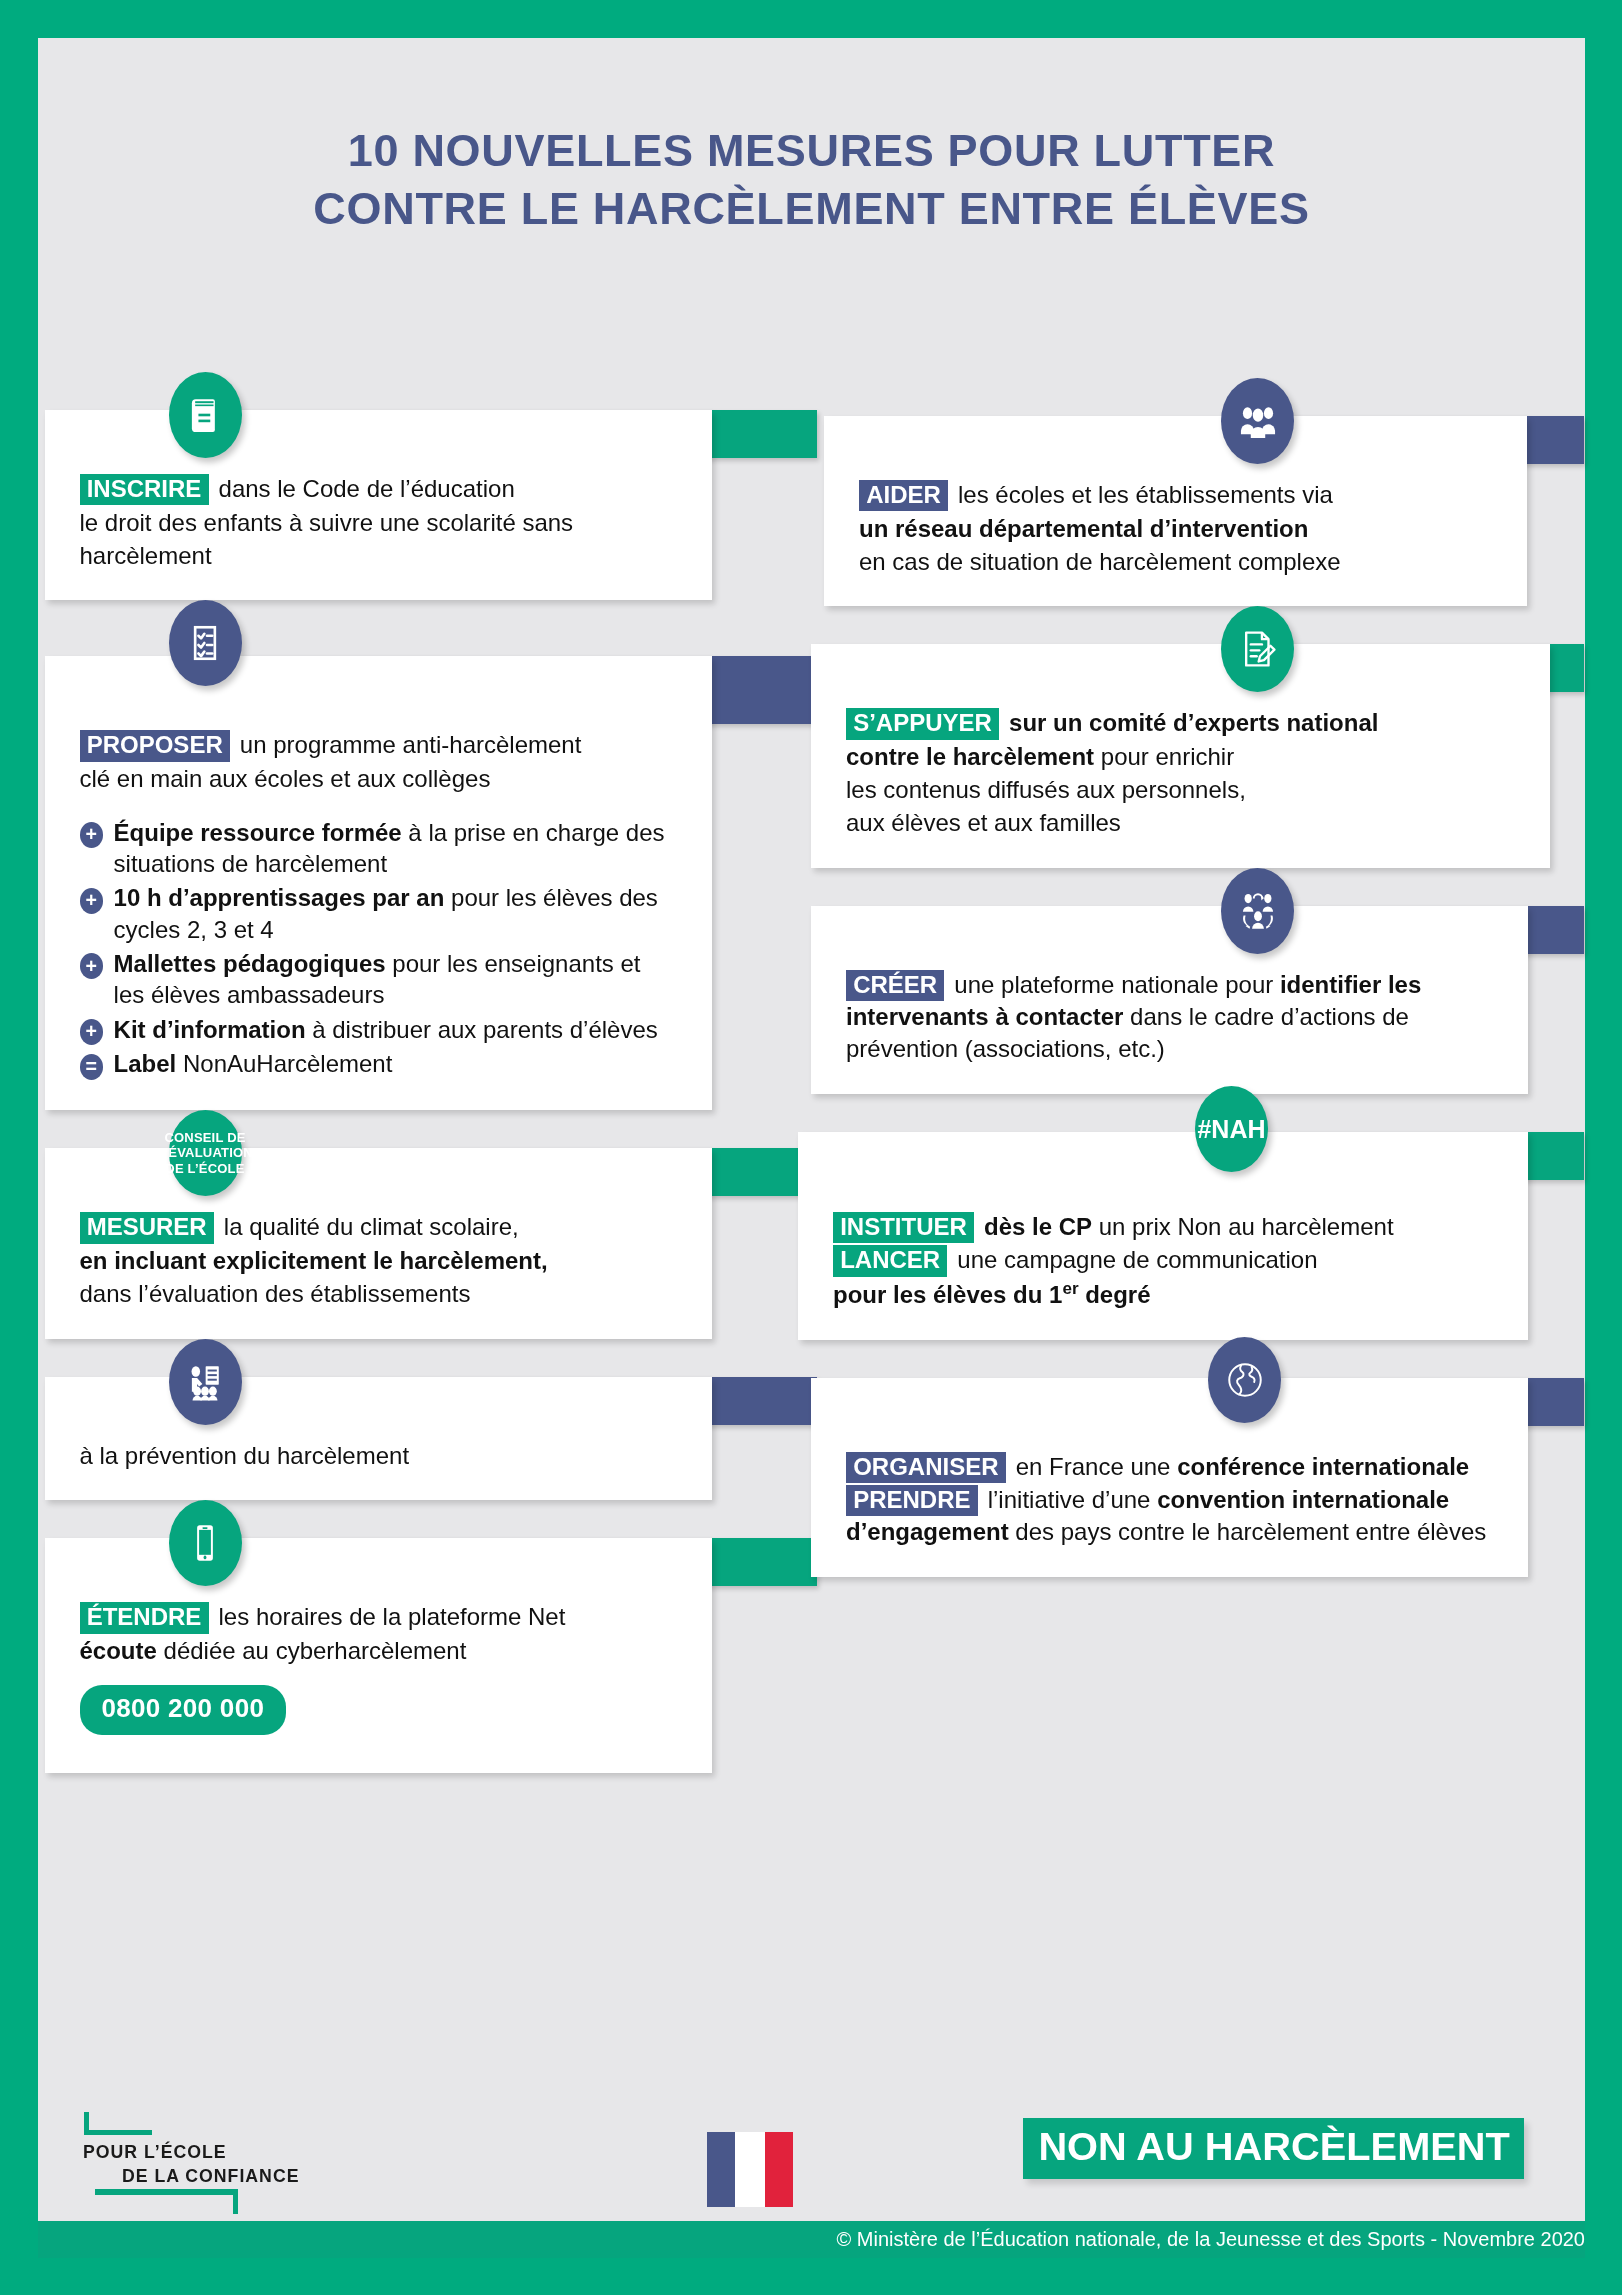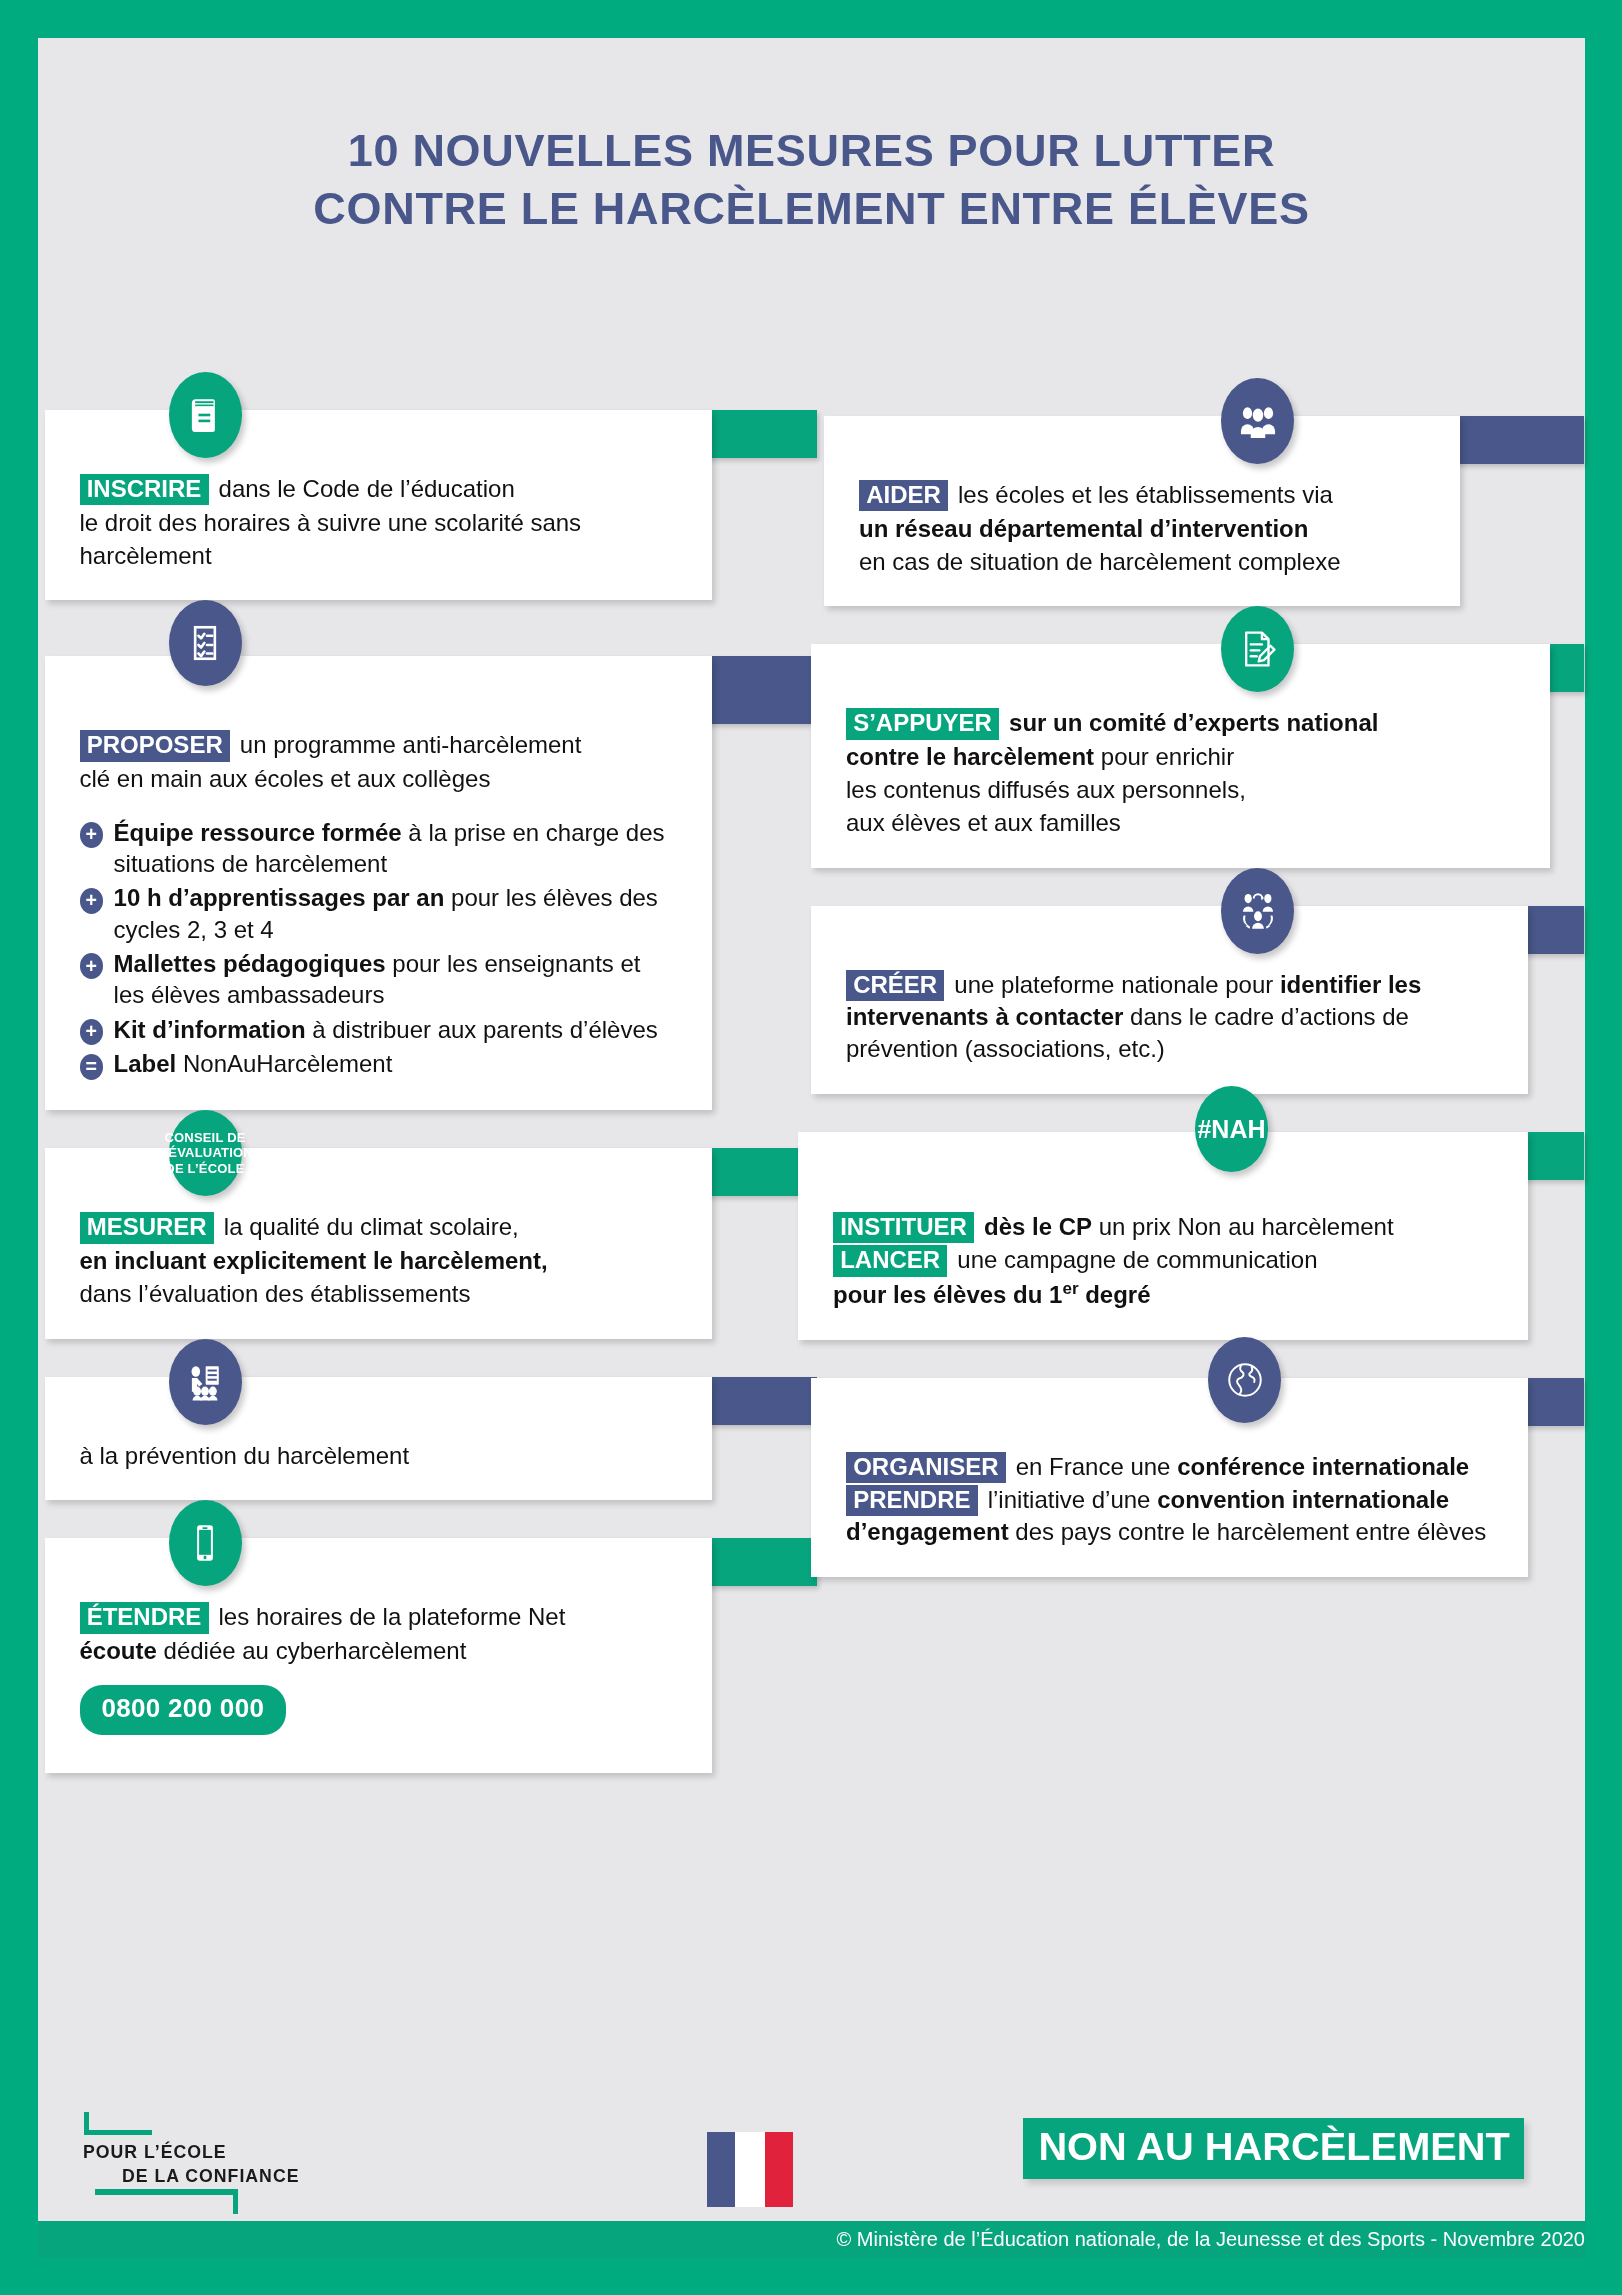--- a/index.html
+++ b/index.html
@@ -194,21 +194,21 @@
           <svg viewBox="0 0 64 64" fill="#fff">
               <path d="M18 8h26a3 3 0 0 1 3 3v44a3 3 0 0 1-3 3H18a6 6 0 0 1-6-6V14a6 6 0 0 1 6-6z"></path>
               <rect x="17" y="11" width="28" height="3" fill="#06a57e"></rect>
               <rect x="17" y="16" width="28" height="2.5" fill="#06a57e"></rect>
               <rect x="22" y="30" width="18" height="4" fill="#06a57e"></rect>
               <rect x="22" y="39" width="18" height="4" fill="#06a57e"></rect>
             </svg>
         </div>
         <div class="body">
           <p><span class="kw">INSCRIRE</span><span> dans le Code de l’éducation</span></p>
-          <p>le droit des horaires à suivre une scolarité sans</p>
+          <p>le droit des enfants à suivre une scolarité sans</p>
           <p>harcèlement</p>
         </div>
       </div>
     </div>
 
     <div class="measure navy" style="margin-top:29px;">
       <div class="badgebar two-line" style="left:196px;width:576px;flex-direction:column;align-items:flex-start;justify-content:center;">
         <span>Expérimentation</span>
         <span>en cours</span>
       </div>
@@ -322,21 +322,21 @@
     </div>
 
   </div>
 
   <div class="col col-right" style="top:340px;">
 
     <div class="measure navy">
       <div class="badgebar" style="left:465px;width:321px;">
         <span>Mesure effective</span>
       </div>
-      <div class="card" style="margin-left:26px;width:636px;">
+      <div class="card" style="margin-left:26px;width:703px;">
         <div class="bubble" style="left:397px;top:-38px;">
           <svg viewBox="0 0 64 64" fill="#fff">
               <ellipse cx="16" cy="20" rx="7" ry="9"></ellipse>
               <ellipse cx="48" cy="20" rx="7" ry="9"></ellipse>
               <ellipse cx="32" cy="23" rx="8" ry="10"></ellipse>
               <path d="M6 47a10 10 0 0 1 20 0v5H6z"></path>
               <path d="M38 47a10 10 0 0 1 20 0v5H38z"></path>
               <path d="M21 52a11 11 0 0 1 22 0v6H21z"></path>
             </svg>
         </div>

